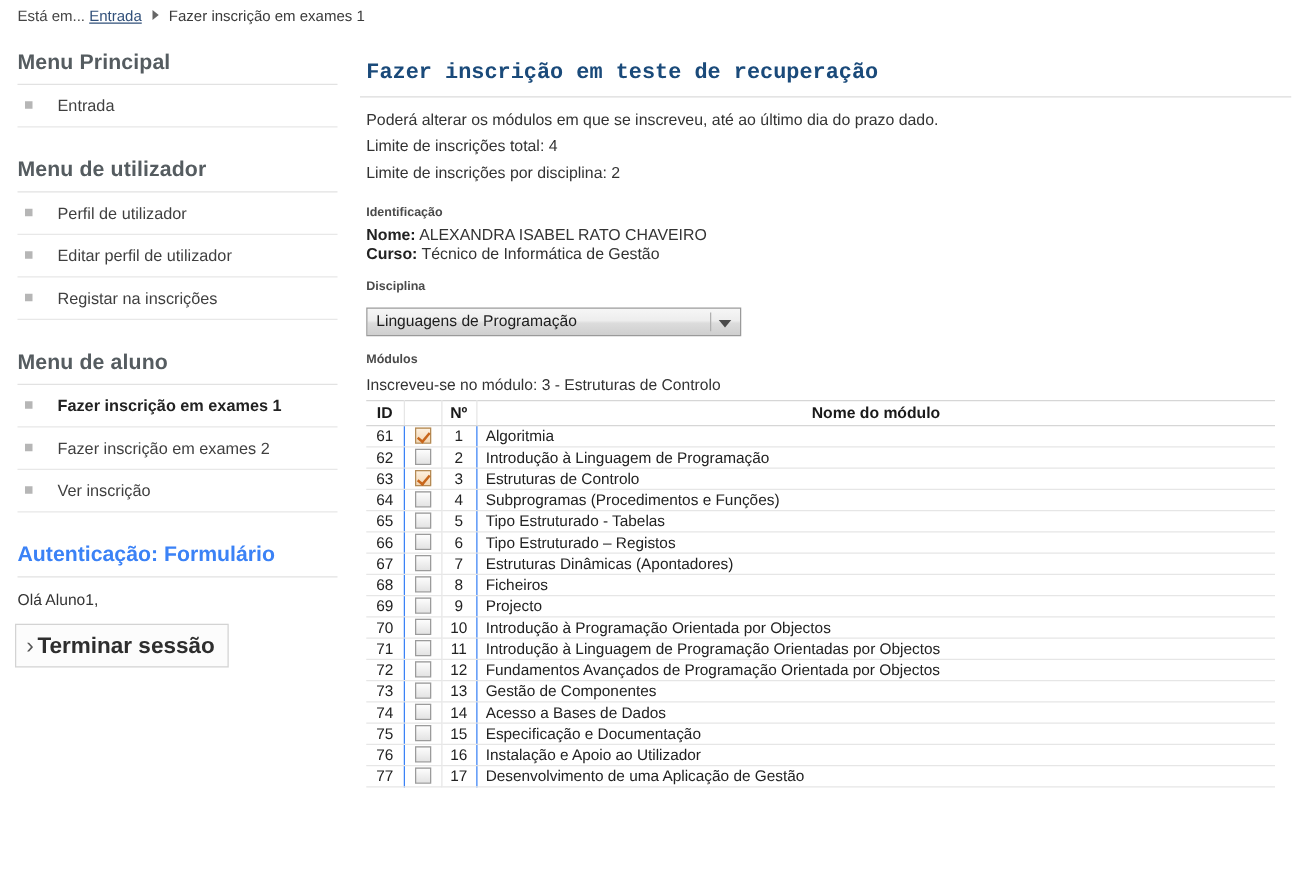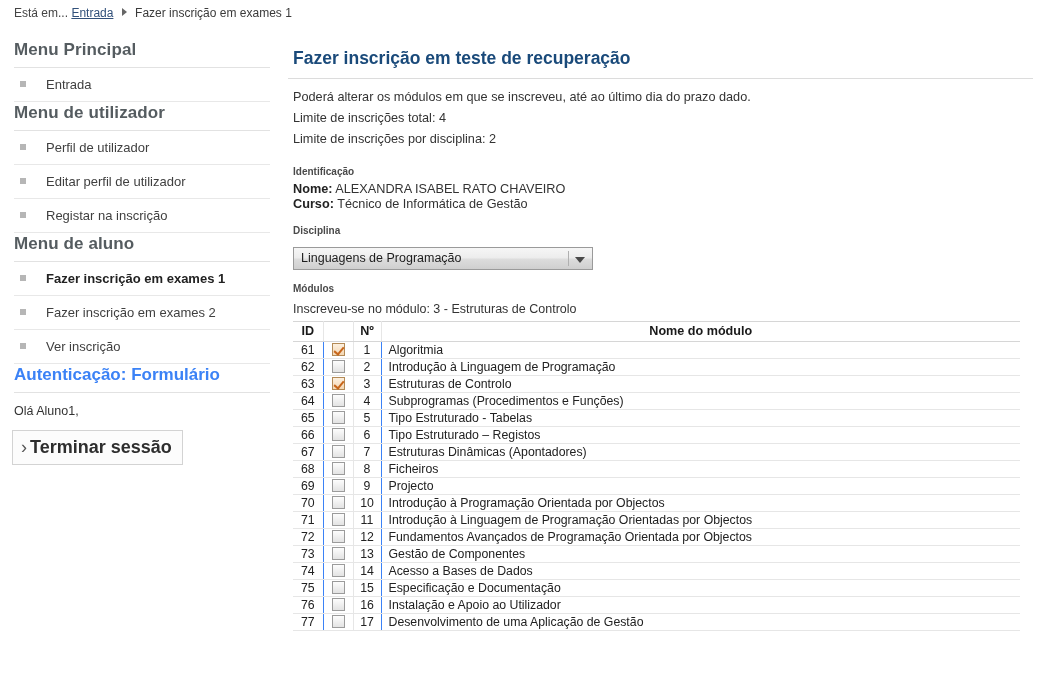--- a/index.html
+++ b/index.html
@@ -28,21 +28,21 @@
     border-bottom: 4px solid transparent;
     margin: 0 5px 0 5px; vertical-align: 1px;
   }
   .breadcrumb .bc-current { color: #3a3a3a; }
 
   
   .sidebar {
     position: absolute; left: 0; top: 40px;
     width: 276px;
   }
-  .side-block { margin-bottom: 1px; }
+  .side-block { margin-bottom: 24px; }
   .side-title {
     font-size: 17px; font-weight: bold; color: #555c60;
     padding: 0 0 7px 14px; letter-spacing: 0.1px;
   }
   .side-rule { height: 1px; background: #e2e2e2; margin: 0 6px 0 14px; }
   .side-item {
     position: relative;
     font-size: 13px; color: #3f3f3f;
     padding: 9px 6px 9px 32px;
     border-bottom: 1px solid #e8e8e8;
@@ -75,20 +75,21 @@
   .logout-btn .chev { color: #555; margin-right: 3px; font-weight: normal; }
 
   
   .main {
     position: absolute; left: 288px; top: 42px;
     width: 745px;
   }
   .main-title {
     font-size: 17.5px; font-weight: bold; color: #1a4a7a;
     padding: 6px 0 9px 5px;
+    font-family: Liberation Mono, monospace;
   }
   .main-rule { height: 1px; background: #dcdcdc; margin-bottom: 11px; }
   .para {
     font-size: 12.7px; color: #333; padding: 0 0 7px 5px;
   }
   .sub-head {
     font-size: 10px; font-weight: bold; color: #4a4a4a;
     padding: 13px 0 5px 5px;
   }
   .idline { font-size: 12.7px; color: #333; padding: 0 0 1px 5px; }
@@ -187,21 +188,21 @@
         <div class="side-block">
           <div class="side-title">Menu Principal</div>
           <div class="side-rule"></div>
           <div class="side-item"><span>Entrada</span></div>
         </div>
         <div class="side-block">
           <div class="side-title">Menu de utilizador</div>
           <div class="side-rule"></div>
           <div class="side-item"><span>Perfil de utilizador</span></div>
           <div class="side-item"><span>Editar perfil de utilizador</span></div>
-          <div class="side-item"><span>Registar na inscrição</span></div>
+          <div class="side-item"><span>Registar na inscrições</span></div>
         </div>
         <div class="side-block">
           <div class="side-title">Menu de aluno</div>
           <div class="side-rule"></div>
           <div class="side-item active"><span>Fazer inscrição em exames 1</span></div>
           <div class="side-item"><span>Fazer inscrição em exames 2</span></div>
           <div class="side-item"><span>Ver inscrição</span></div>
         </div>
       </div>
 

